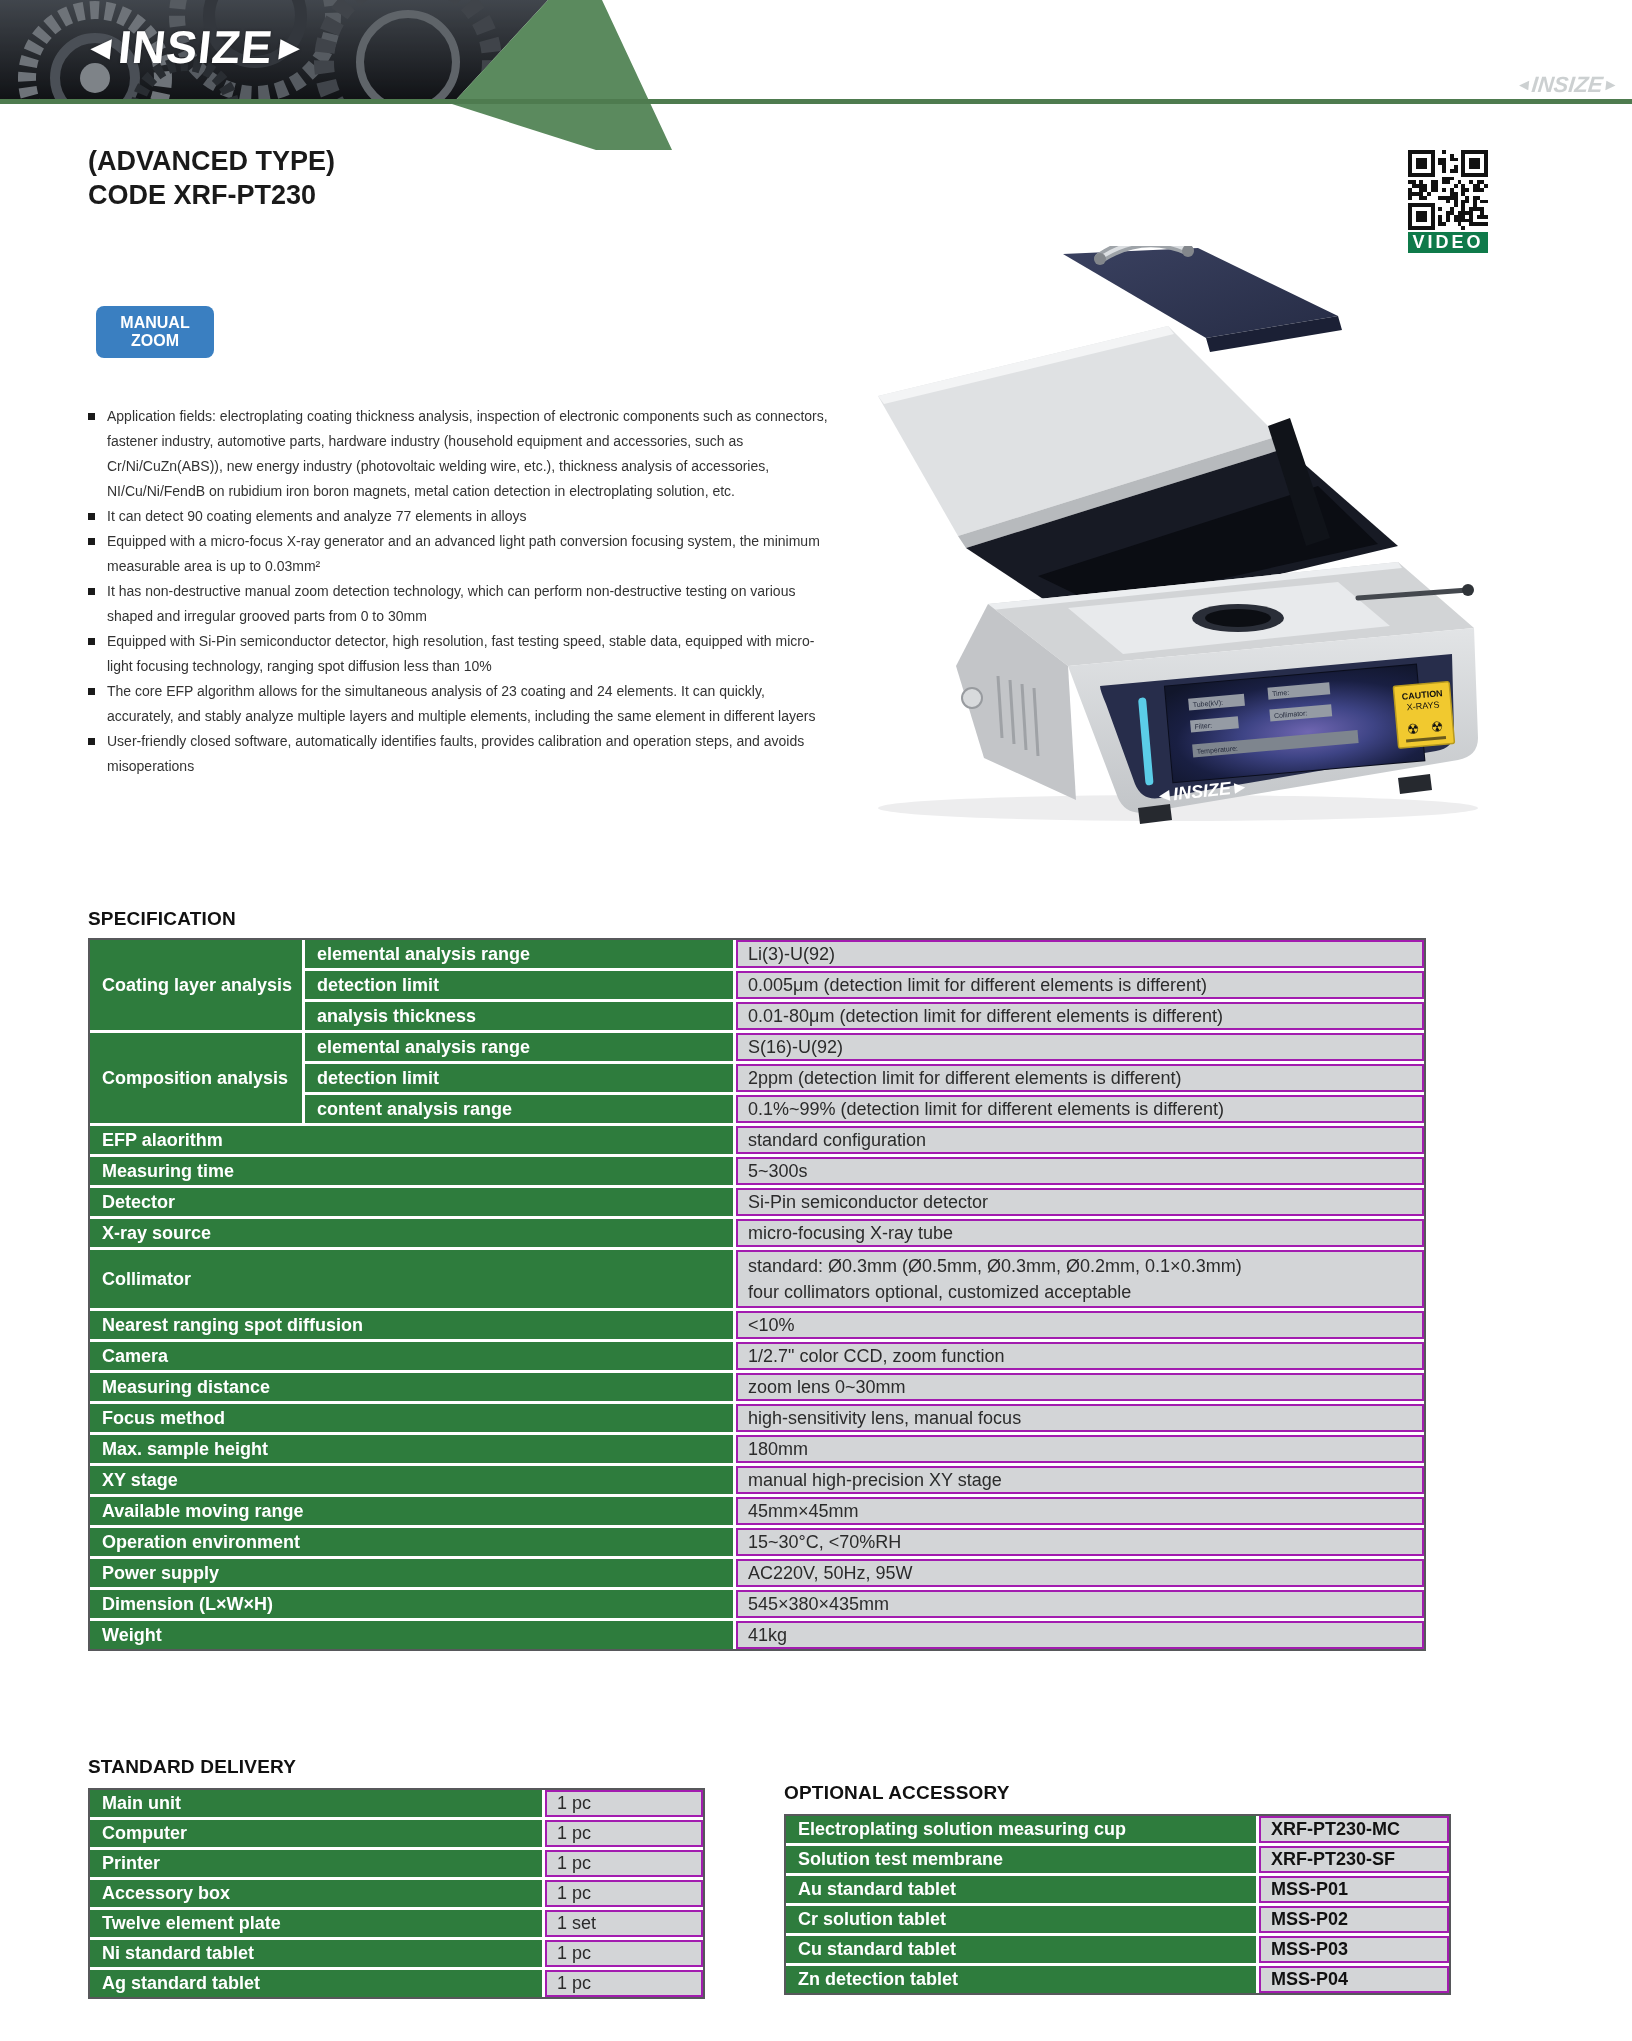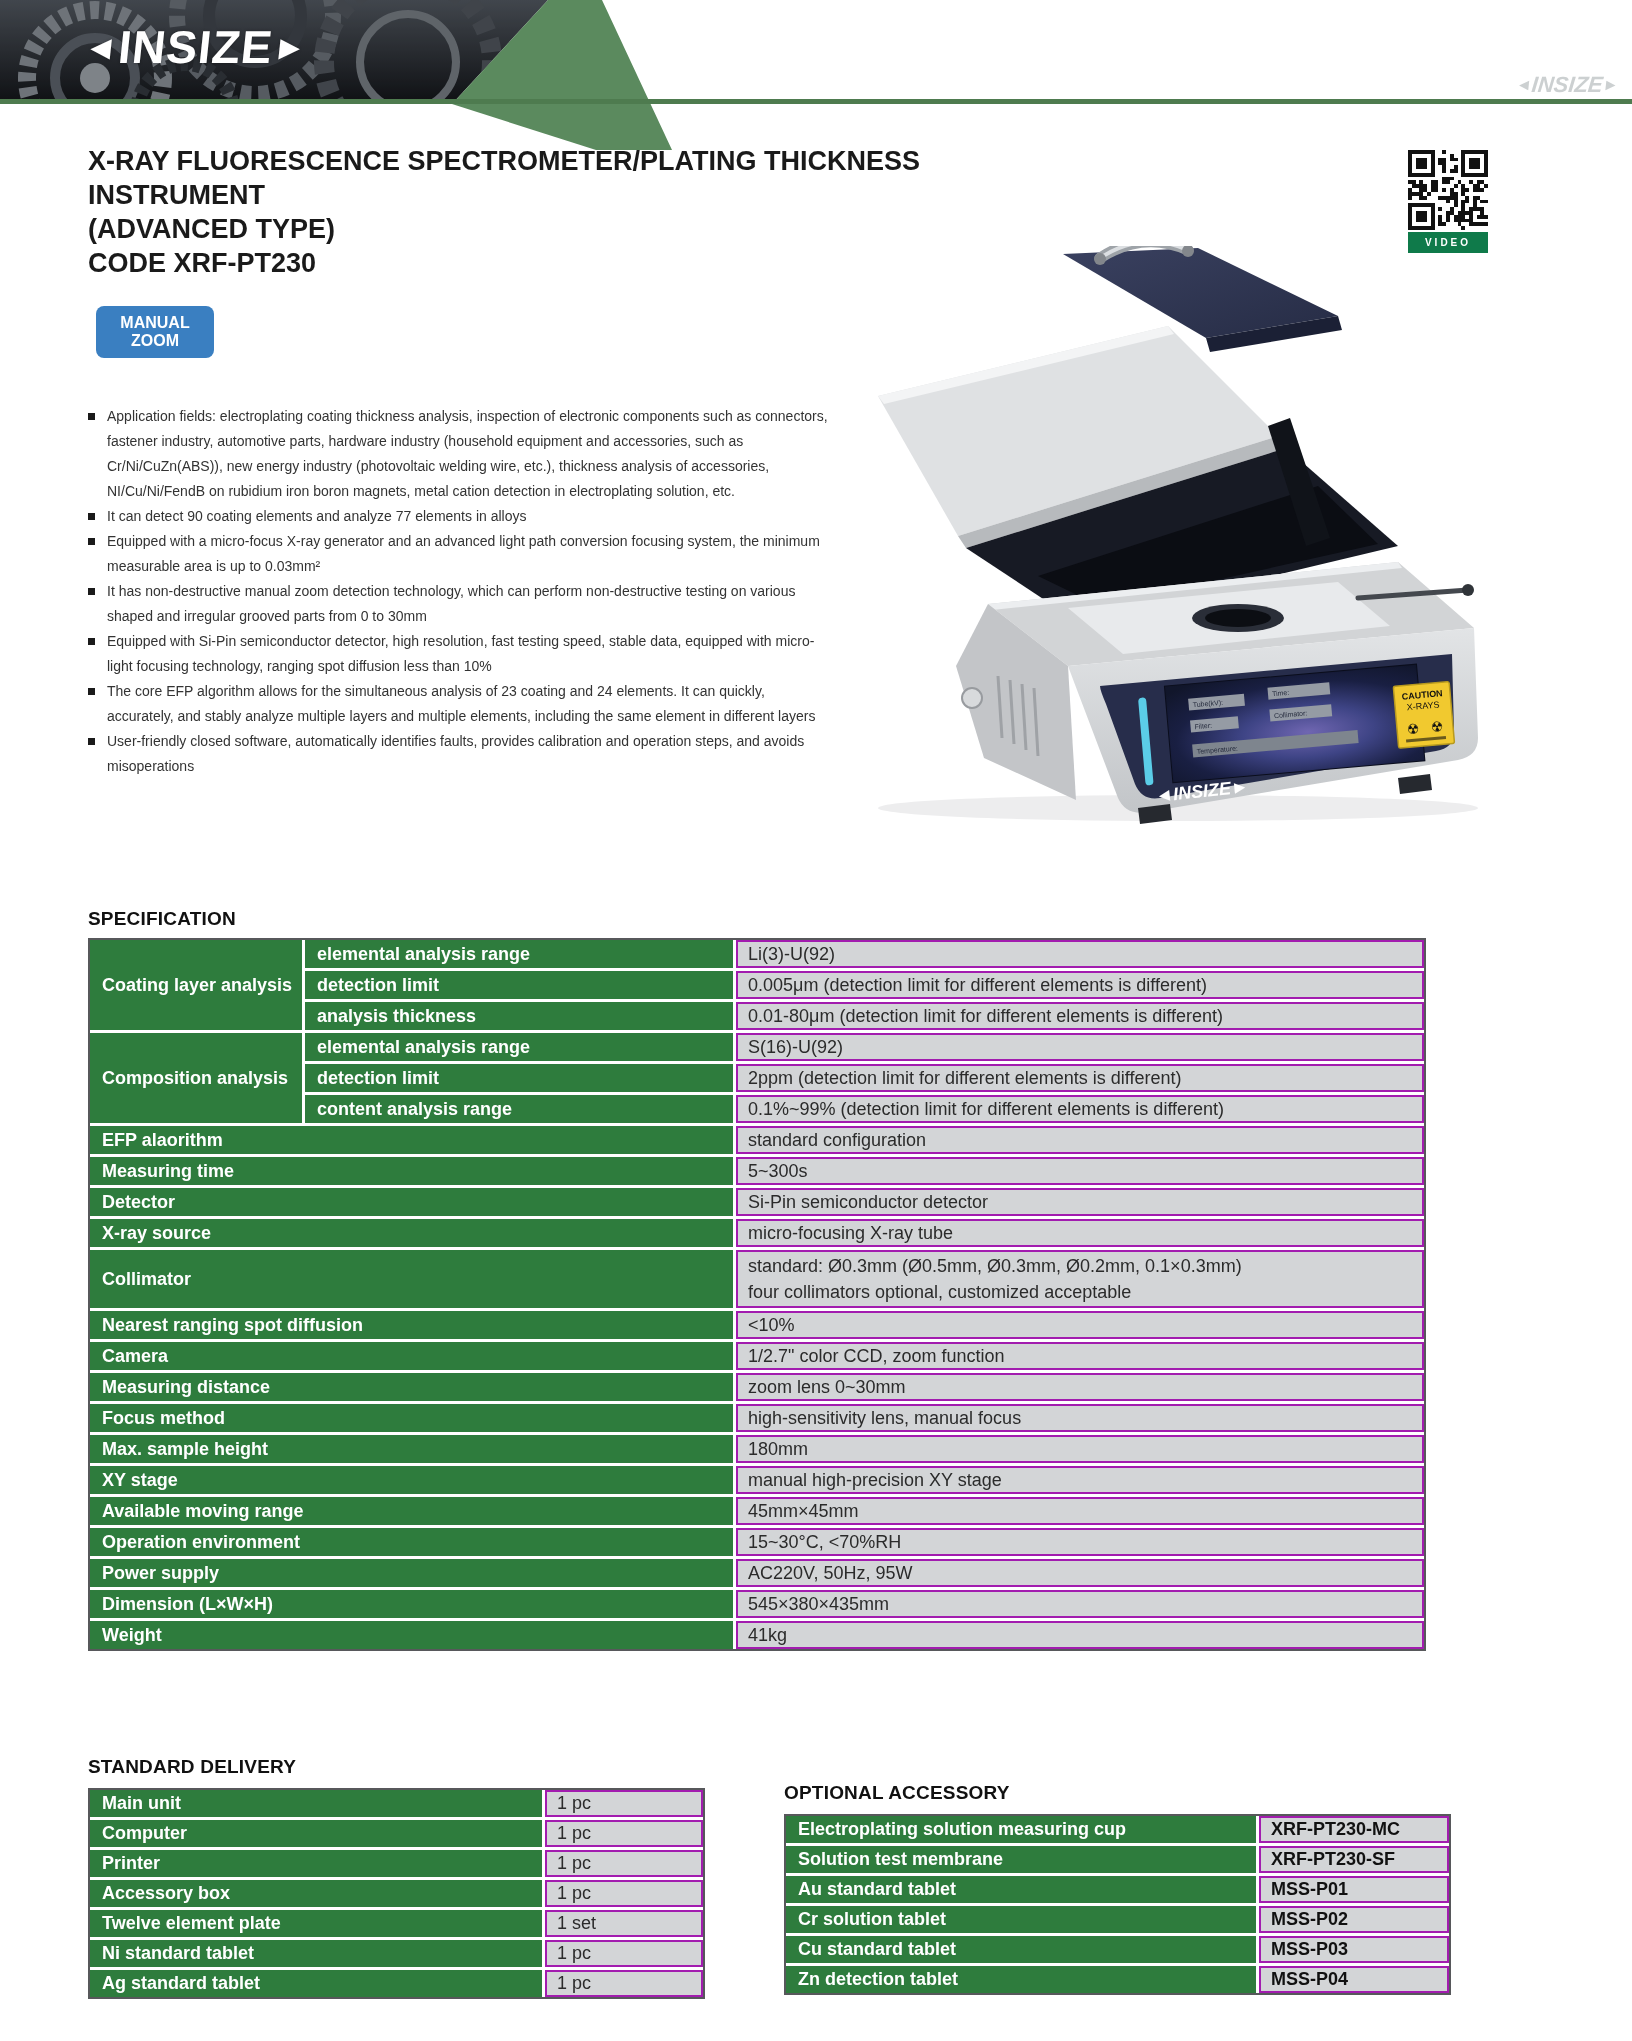--- a/index.html
+++ b/index.html
@@ -17,21 +17,21 @@
               font-style:italic;font-size:22px;transform:skewX(-6deg);white-space:nowrap;}
   .logo-faint .arrow{font-style:normal;font-size:16px;vertical-align:2px;}
 
   
   .title{position:absolute;left:88px;top:144px;width:1010px;color:#1a1a1a;
          font-size:27px;font-weight:bold;line-height:34px;}
 
   
   .qr-box{position:absolute;left:1408px;top:150px;width:80px;}
   .qr-box svg{display:block;background:#fff;}
-  .video-badge{margin-top:2px;height:21px;background:#0f7a4a;color:#fff;font-size:10px;
+  .video-badge{margin-top:2px;height:21px;background:#0f7a4a;color:#fff;font-size:18px;
                font-weight:bold;letter-spacing:3px;display:flex;align-items:center;justify-content:center;}
 
   
   .manual-zoom{position:absolute;left:96px;top:306px;width:118px;height:52px;background:#3a7fc1;
                border-radius:8px;color:#fff;font-weight:bold;font-size:16px;display:flex;
                align-items:center;justify-content:center;text-align:center;line-height:18px;}
 
   
   .features{position:absolute;left:88px;top:404px;width:742px;list-style:none;margin:0;padding:0;
             color:#333;font-size:14px;line-height:25px;}
@@ -85,21 +85,20 @@
   </g>
   <polygon points="548,0 602,0 672,150 596,150 452,104" fill="#5b8a5e"></polygon>
 </svg>
 <div class="green-line"></div>
 
 <div class="banner-logo"><span class="arrow">◄</span><span>INSIZE</span><span class="arrow">►</span></div>
 
 <div class="logo-faint"><span class="arrow">◄</span><span>INSIZE</span><span class="arrow">►</span></div>
 
 <div class="title">
-  <div>X-RAY FLUORESCENCE SPECTROMETER/PLATING THICKNESS INSTRUMENT</div>
   <div>(ADVANCED TYPE)</div>
   <div>CODE XRF-PT230</div>
 </div>
 
 <div class="qr-box">
   <svg id="qr-svg" width="80" height="80" viewBox="0 0 21 21" shape-rendering="crispEdges">
       <rect x="9" y="0" width="1" height="1" fill="#111"></rect>
       <rect x="11" y="1" width="1" height="1" fill="#111"></rect>
       <rect x="8" y="2" width="1" height="1" fill="#111"></rect>
       <rect x="9" y="2" width="1" height="1" fill="#111"></rect>

